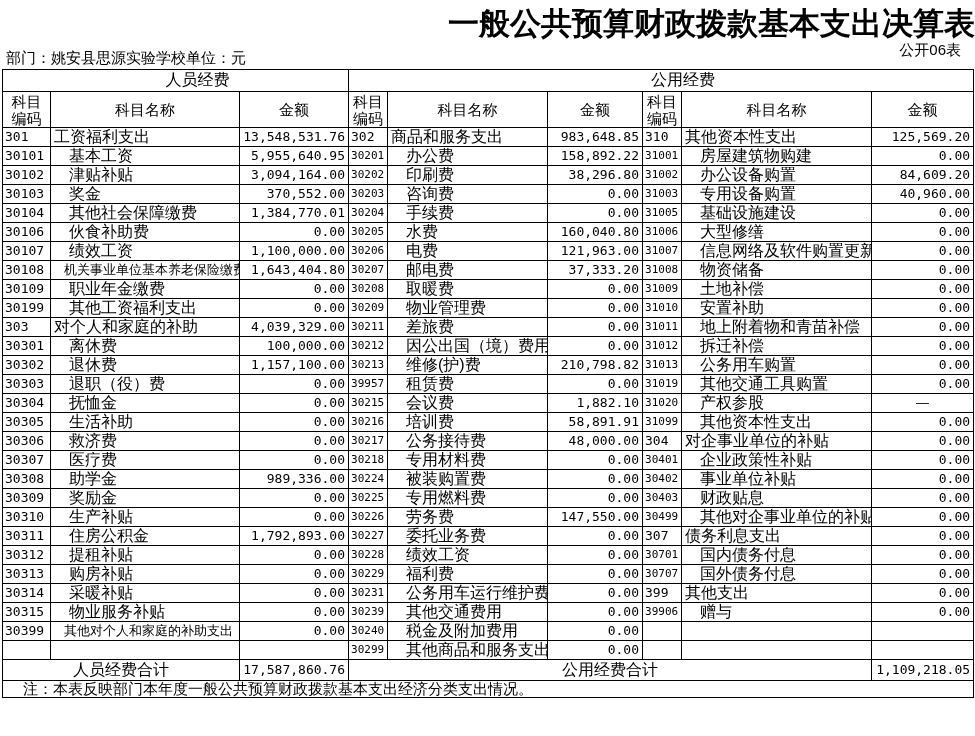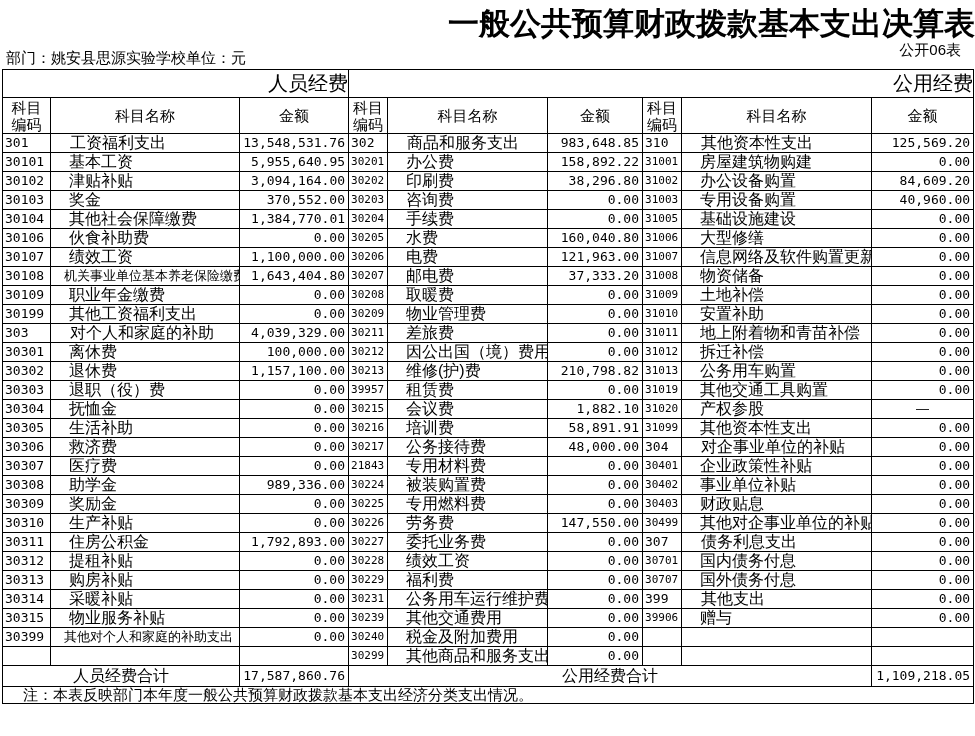--- a/index.html
+++ b/index.html
@@ -19,29 +19,29 @@
   }
   table.grid {
     position:absolute; top:69px; left:2px; width:971px;
     border-collapse:collapse; table-layout:fixed;
     border:1px solid #000;
   }
   .grid th, .grid td {
     border:1px solid #000; overflow:hidden; white-space:nowrap;
     font-weight:normal; vertical-align:middle;
   }
-  th.group { height:20px; font-size:20px; text-align:right;padding-left:44px; }
+  th.group { height:20px; font-size:16px; text-align:center;padding-left:44px; }
   th.colh  { height:36px; font-size:15px; text-align:center; line-height:17px; }
   .wrap2   { width:34px; margin:0 auto; white-space:normal; }
   .grid td { height:19px; font-size:16px; line-height:18px; }
   td.code {
     font-family:"DejaVu Sans Mono", monospace; font-size:13px; padding-left:2px;
   }
   td.code.code-sm { font-size:11px; }
-  td.name.lv1 { padding-left:19px; }
+  td.name.lv1 { padding-left:3px; }
   td.name.lv2 { padding-left:18px; }
   td.name.sm  { font-size:13px; padding-left:13px; }
   td.amt {
     font-family:"DejaVu Sans Mono", monospace; font-size:13px;
     text-align:right; padding-right:3px;
   }
   td.amt.dash { text-align:center; padding-right:0; font-family:"Liberation Sans", sans-serif; }
   tr.totals td { height:21px;margin-left:43px; }
   td.total-label { text-align:center; font-size:16px; }
   tr.noterow td { height:17px; font-size:15px; line-height:16px; padding-left:20px; text-align:left; }
@@ -276,21 +276,21 @@
         <td class="name lv2">公务接待费</td>
         <td class="amt">48,000.00</td>
         <td class="code">304</td>
         <td class="name lv1">对企事业单位的补贴</td>
         <td class="amt">0.00</td>
       </tr>
       <tr>
         <td class="code">30307</td>
         <td class="name lv2">医疗费</td>
         <td class="amt">0.00</td>
-        <td class="code code-sm">21843</td>
+        <td class="code code-sm">30218</td>
         <td class="name lv2">专用材料费</td>
         <td class="amt">0.00</td>
         <td class="code code-sm">30401</td>
         <td class="name lv2">企业政策性补贴</td>
         <td class="amt">0.00</td>
       </tr>
       <tr>
         <td class="code">30308</td>
         <td class="name lv2">助学金</td>
         <td class="amt">989,336.00</td>

